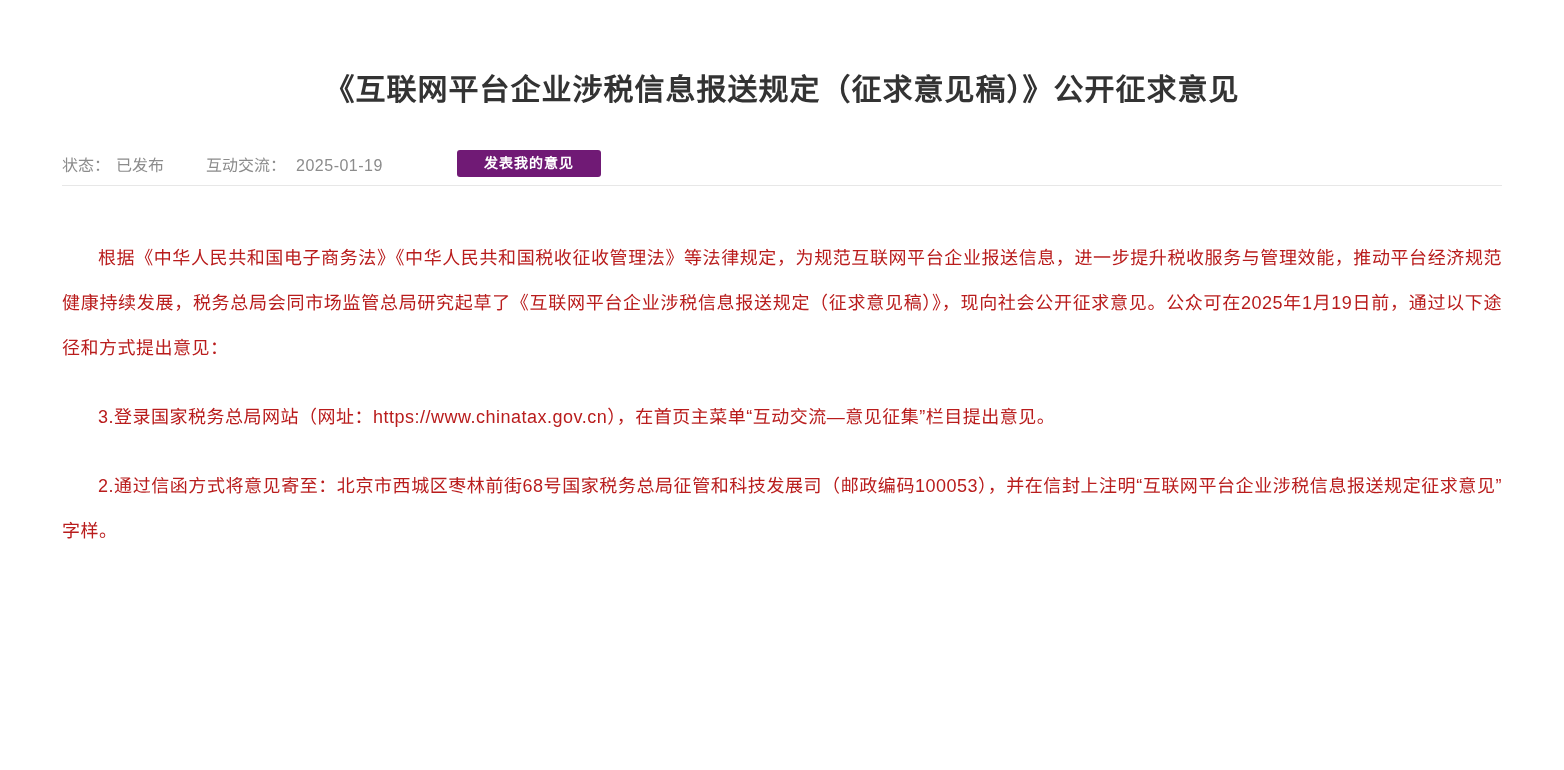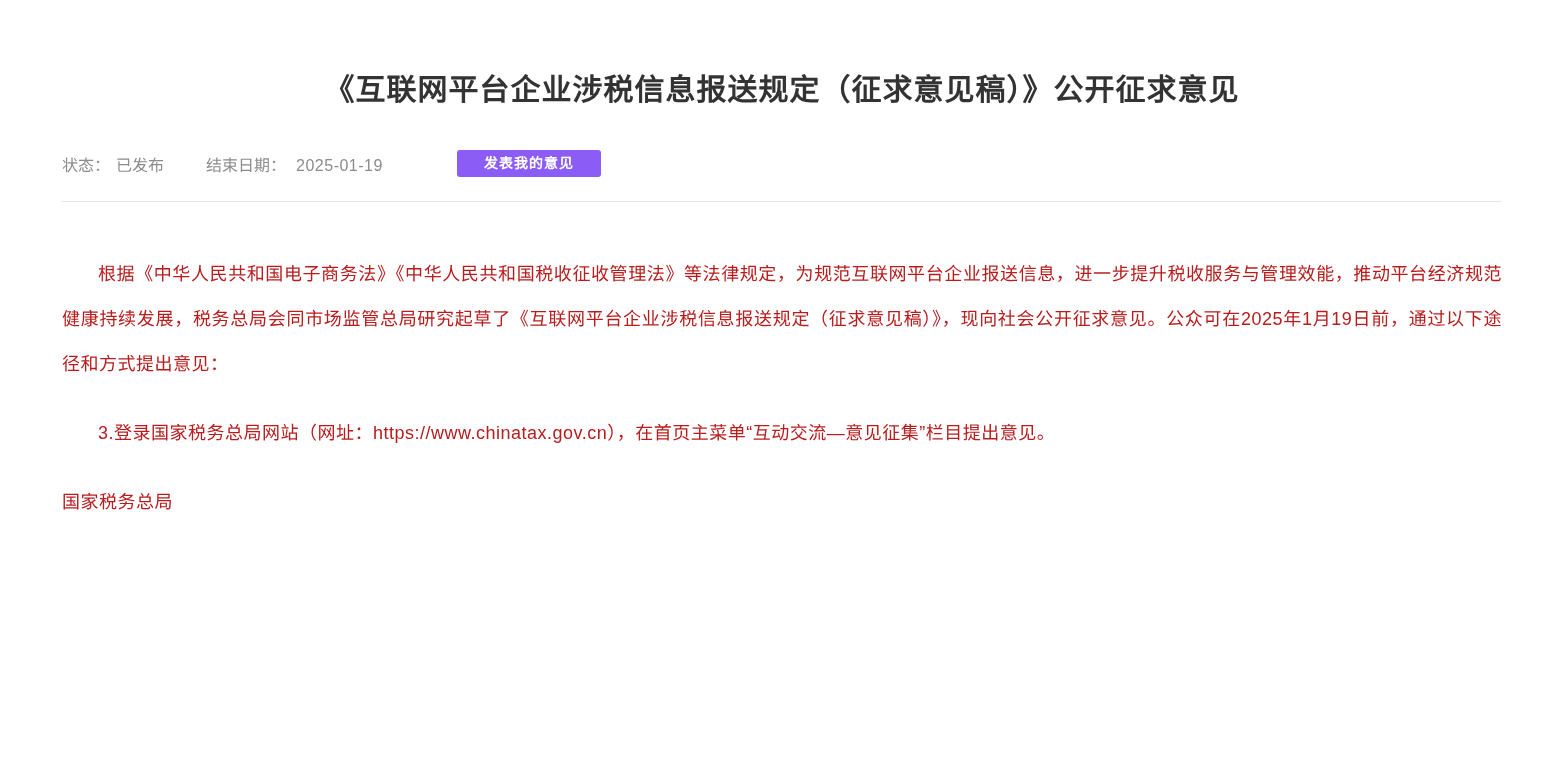--- a/index.html
+++ b/index.html
@@ -26,30 +26,30 @@
     font-weight: bold;
     color: #333333;
     letter-spacing: 1px;
   }
   .meta-row {
     margin-top: 42px;
     display: flex;
     align-items: center;
     font-size: 16px;
     color: #8c8c8c;
-    padding-bottom: 24px;
+    padding-bottom: 8px;
     border-bottom: 1px solid #e7e7e7;
   }
   .meta-item { white-space: nowrap; }
   .meta-end-date { margin-left: 42px; }
   .meta-value { margin-left: 6px; }
   .date-value { margin-left: 10px; letter-spacing: 0.5px; }
   .submit-btn {
     margin-left: 74px;
-    background: #8b5cf6;
+    background: #701a75;
     color: #ffffff;
     border: none;
     border-radius: 3px;
     font-size: 14px;
     font-weight: bold;
     font-family: inherit;
     padding: 6px 27px;
     line-height: 15px;
     cursor: pointer;
     letter-spacing: 1px;
@@ -80,26 +80,27 @@
 <div class="page">
   <div class="article">
 
     <h1 class="title">《互联网平台企业涉税信息报送规定（征求意见稿）》公开征求意见</h1>
 
     <div class="meta-row">
       <span class="meta-item">
         <span>状态：</span><span class="meta-value">已发布</span>
       </span>
       <span class="meta-item meta-end-date">
-        <span>结束日期：</span><span class="date-value">2025-01-19</span>
+        <span>互动交流：</span><span class="date-value">2025-01-19</span>
       </span>
       <button class="submit-btn">发表我的意见</button>
     </div>
 
     <div class="content">
       <p class="para">根据《中华人民共和国电子商务法》《中华人民共和国税收征收管理法》等法律规定，为规范互联网平台企业报送信息，进一步提升税收服务与管理效能，推动平台经济规范健康持续发展，税务总局会同市场监管总局研究起草了《互联网平台企业涉税信息报送规定（征求意见稿）》，现向社会公开征求意见。公众可在2025年1月19日前，通过以下途径和方式提出意见：</p>
       <p class="para">3.登录国家税务总局网站（网址：https://www.chinatax.gov.cn），在首页主菜单“互动交流—意见征集”栏目提出意见。</p>
+      <p class="para">2.通过信函方式将意见寄至：北京市西城区枣林前街68号国家税务总局征管和科技发展司（邮政编码100053），并在信封上注明“互联网平台企业涉税信息报送规定征求意见”字样。</p>
 
       <p class="signature org">国家税务总局</p>
     </div>
 
   </div>
 </div>
 
 </body></html>

